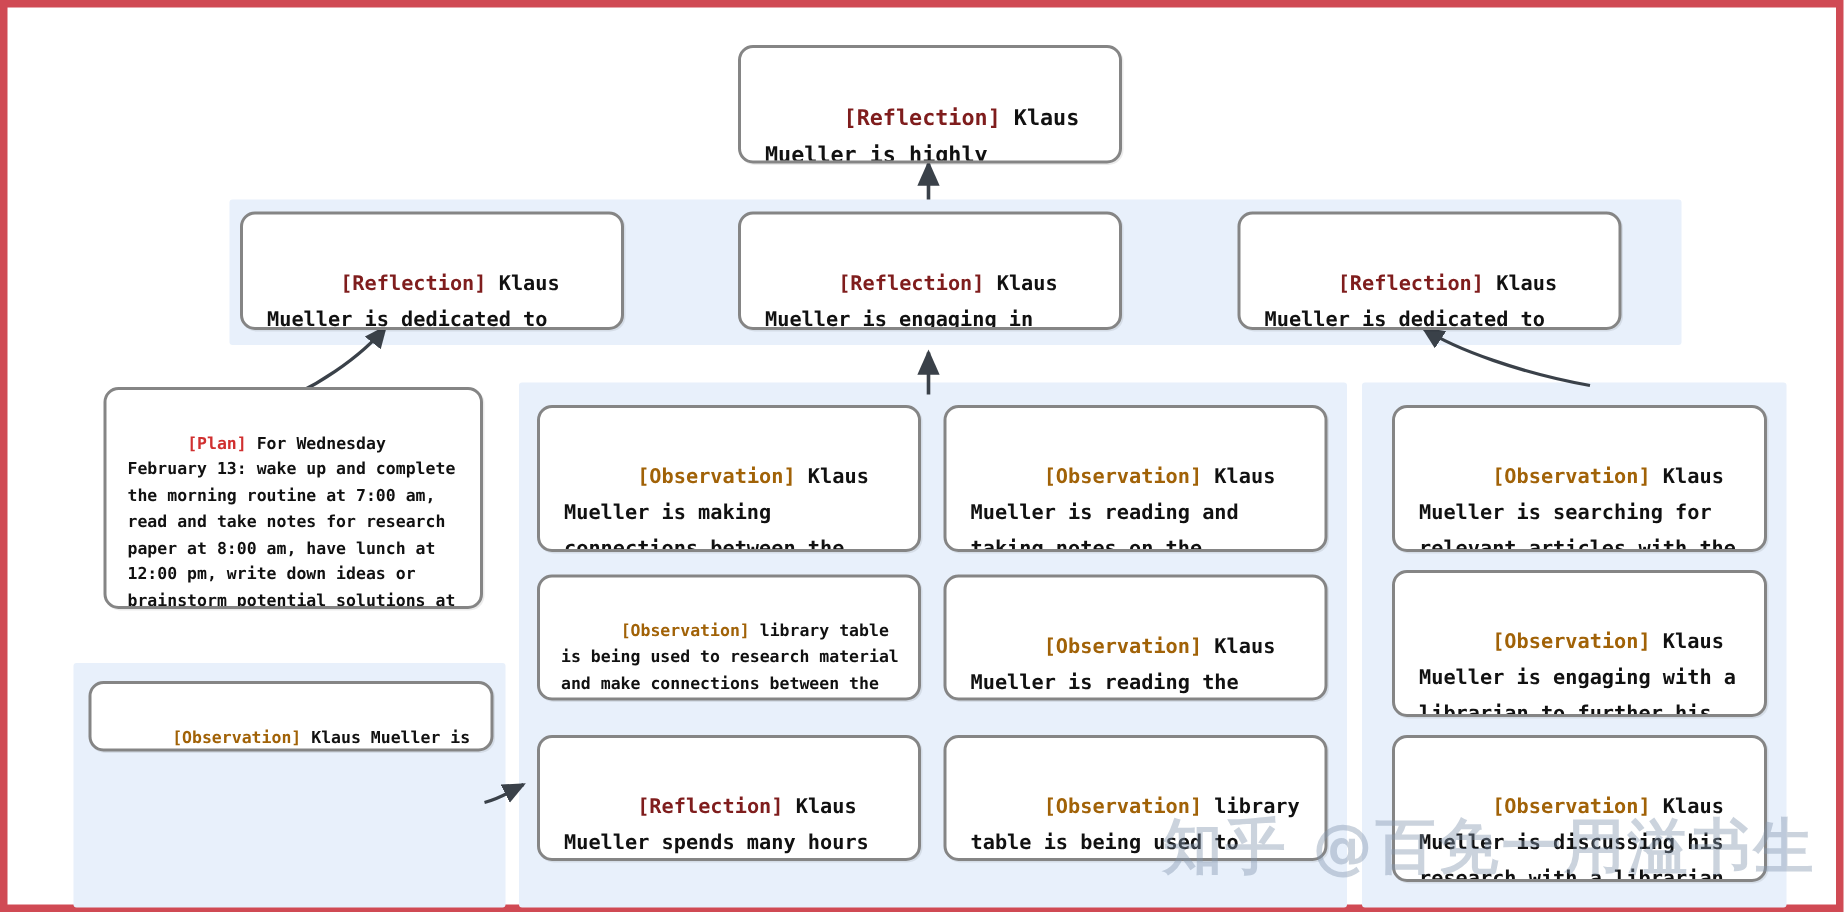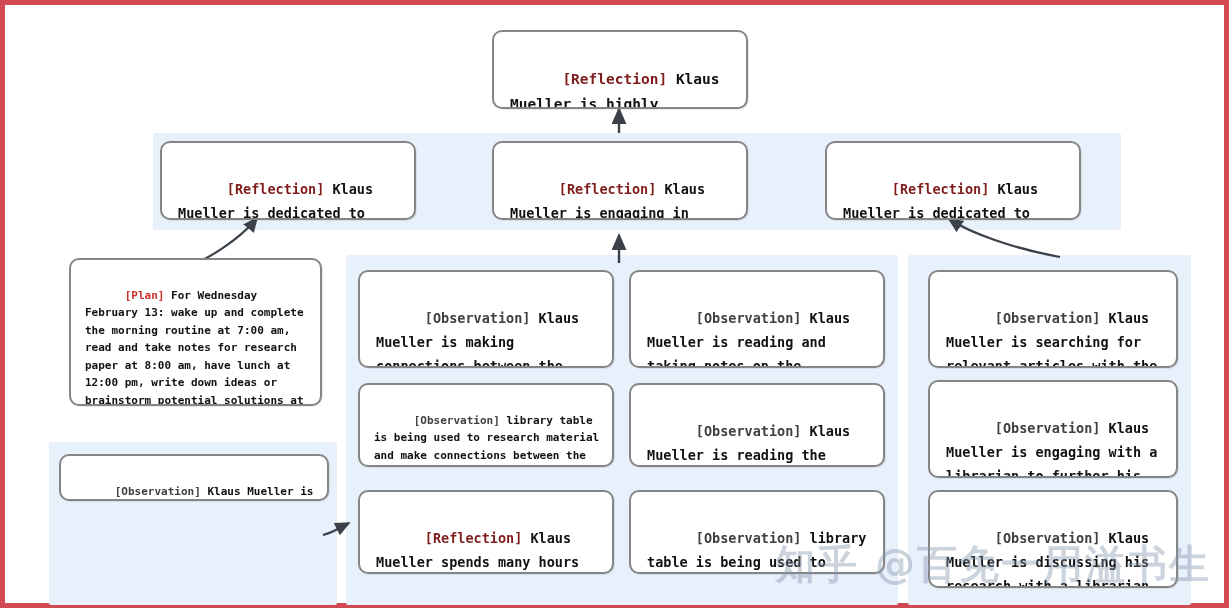--- a/index.html
+++ b/index.html
@@ -30,21 +30,21 @@
     box-shadow:1px 1px 0 rgba(0,0,0,0.08);
     padding:10px 12px 10px 16px;
     color:#111111;
     font-weight:bold;
     letter-spacing:0px;
     white-space:pre-wrap;
     overflow:hidden;
   }
   .node .tag{font-weight:bold;}
   .tag-reflection{color:#7f1d1d;}
-  .tag-observation{color:#404040;}
+  .tag-observation{color:#a16207;}
   .tag-plan{color:#d03030;}
 
   .sz-lg{font-size:14.5px;line-height:25px;}
   .sz-md{font-size:13.5px;line-height:24px;}
   .sz-xs{font-size:11px;line-height:17.5px;}
 
   
   #watermark{
     position:absolute;
     left:770px;top:532px;

